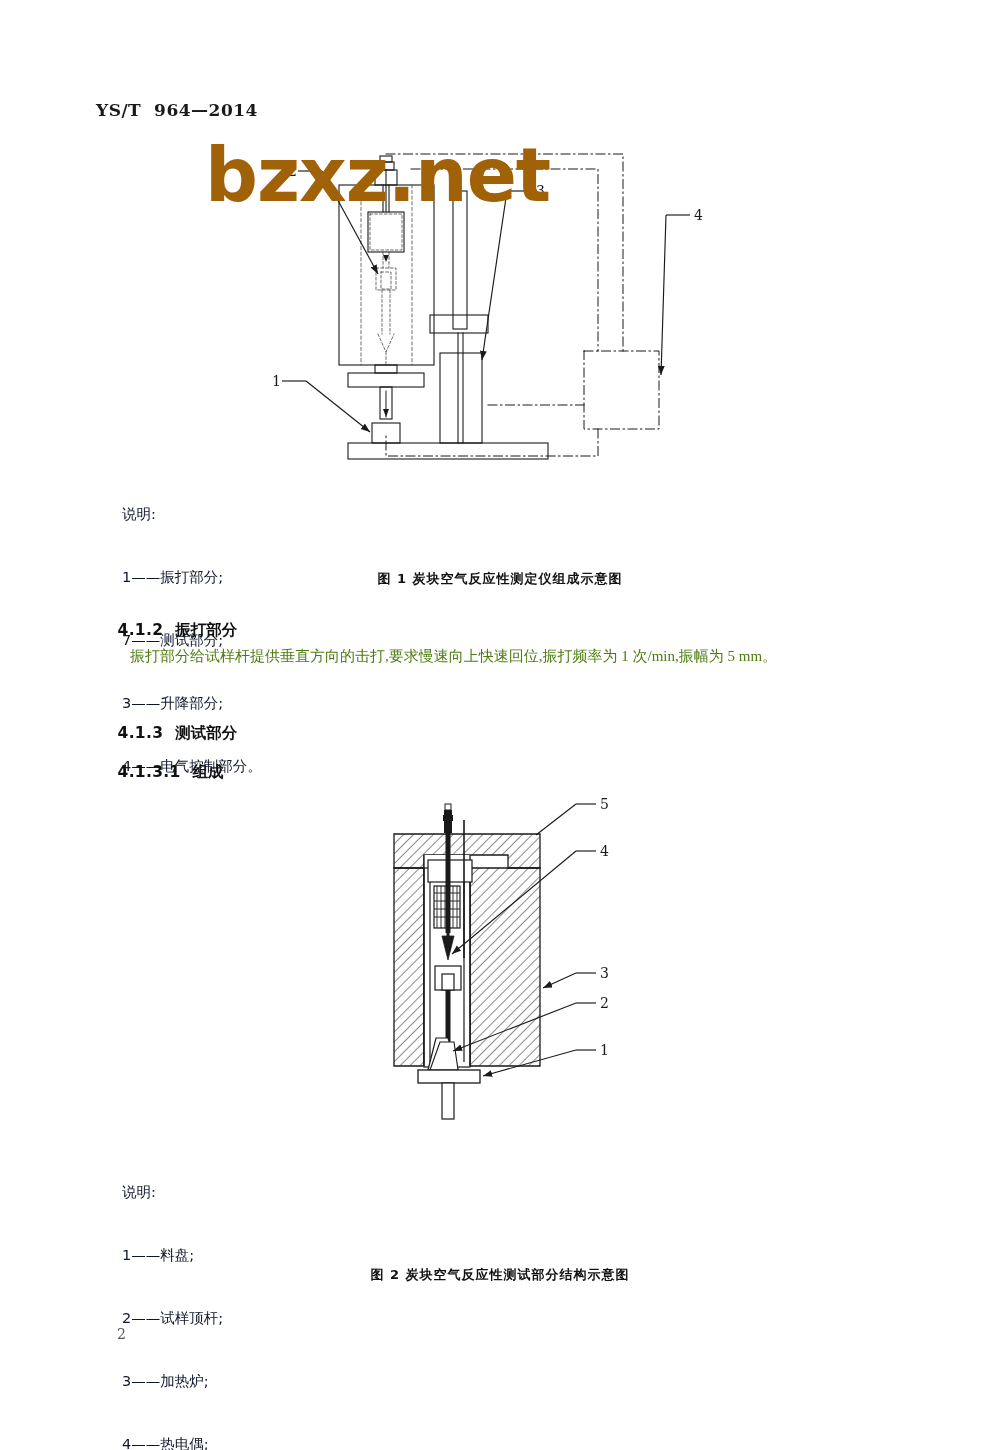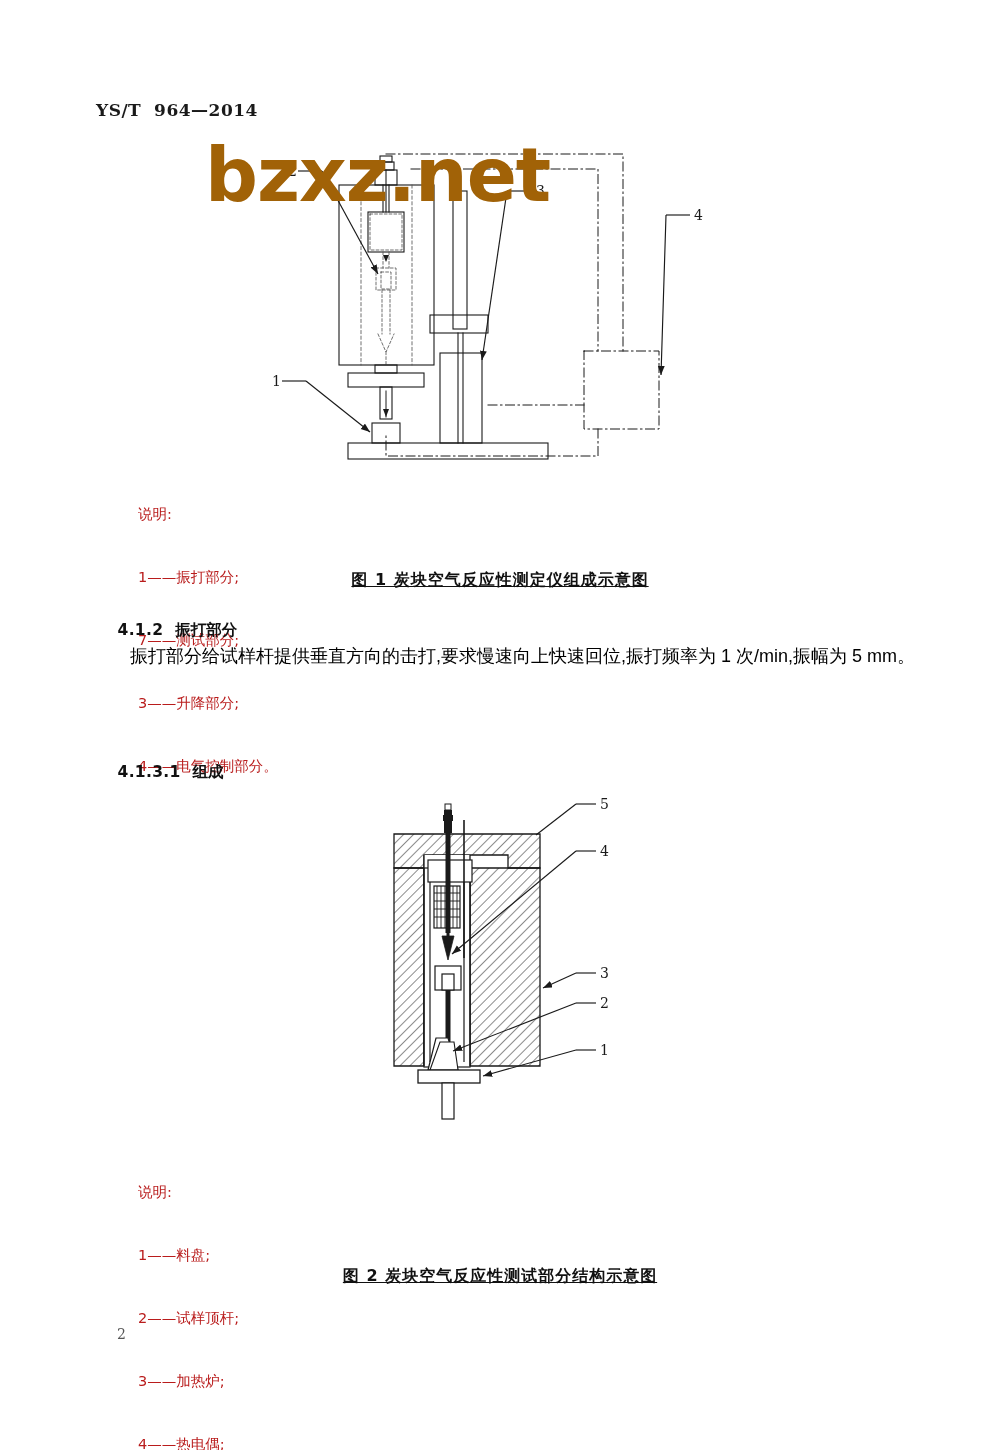--- a/index.html
+++ b/index.html
@@ -45,56 +45,54 @@
     z-index: 5;
     user-select: none;
   }
 
   
   .legend {
     position: absolute;
     font-family: "DejaVu Sans", "Liberation Sans", sans-serif;
     font-size: 14.5px;
     line-height: 21px;
-    color: #b91c1c;
+    color: #0f172a;
     white-space: pre;
-    margin-left: 16px;
   }
   .legend .legend-title { display: block; }
   .legend .legend-row { display: block; }
 
   .caption {
     position: absolute;
     width: 1000px;
     text-align: center;
     font-family: "DejaVu Sans", "Liberation Sans", sans-serif;
     font-weight: bold;
-    font-size: 16px;
+    font-size: 13px;
     letter-spacing: 1px;
     color: #111;
-    text-decoration: underline;
   }
 
   .clause-head {
     position: absolute;
     font-family: "DejaVu Sans", "Liberation Sans", sans-serif;
     font-size: 15.5px;
     font-weight: bold;
     color: #111;
     white-space: pre;
   }
   .clause-head .num { font-weight: bold; letter-spacing: 0.3px; }
   .clause-head .ttl { margin-left: 12px; }
 
   .body-par {
     position: absolute;
-    font-family: Liberation Sans, sans-serif;
-    font-size: 18px;
+    font-family: Liberation Serif, serif;
+    font-size: 15px;
     line-height: 25px;
-    color: #000000;
+    color: #4d7c0f;
     width: 828px;
     text-align: justify;
   }
   .body-par .indent { display: inline-block; width: 34px; }
 
   .page-num {
     position: absolute;
     left: 117px;
     top: 1326px;
     font-family: "DejaVu Serif", "Liberation Serif", serif;
@@ -229,20 +227,23 @@
   <div class="caption" style="left:0; top:570px;">图 1   炭块空气反应性测定仪组成示意图</div>
 
   <div class="clause-head" style="left:96px; top:602px;">
     <span class="num">4.1.2</span><span class="ttl">振打部分</span>
   </div>
 
   <div class="body-par" style="left:96px; top:644px;">
     <span class="indent"></span><span>振打部分给试样杆提供垂直方向的击打,要求慢速向上快速回位,振打频率为 1 次/min,振幅为 5 mm。</span>
   </div>
 
+  <div class="clause-head" style="left:96px; top:705px;">
+    <span class="num">4.1.3</span><span class="ttl">测试部分</span>
+  </div>
 
   <div class="clause-head" style="left:96px; top:744px;text-align:center;">
     <span class="num">4.1.3.1</span><span class="ttl">组成</span>
   </div>
 
 
   <div class="figure" style="left:380px; top:798px;">
     <svg width="260" height="325" viewBox="0 0 260 325">
       <defs>
         <marker id="arrowB" markerWidth="9" markerHeight="9" refX="8" refY="3" orient="auto" markerUnits="strokeWidth">

